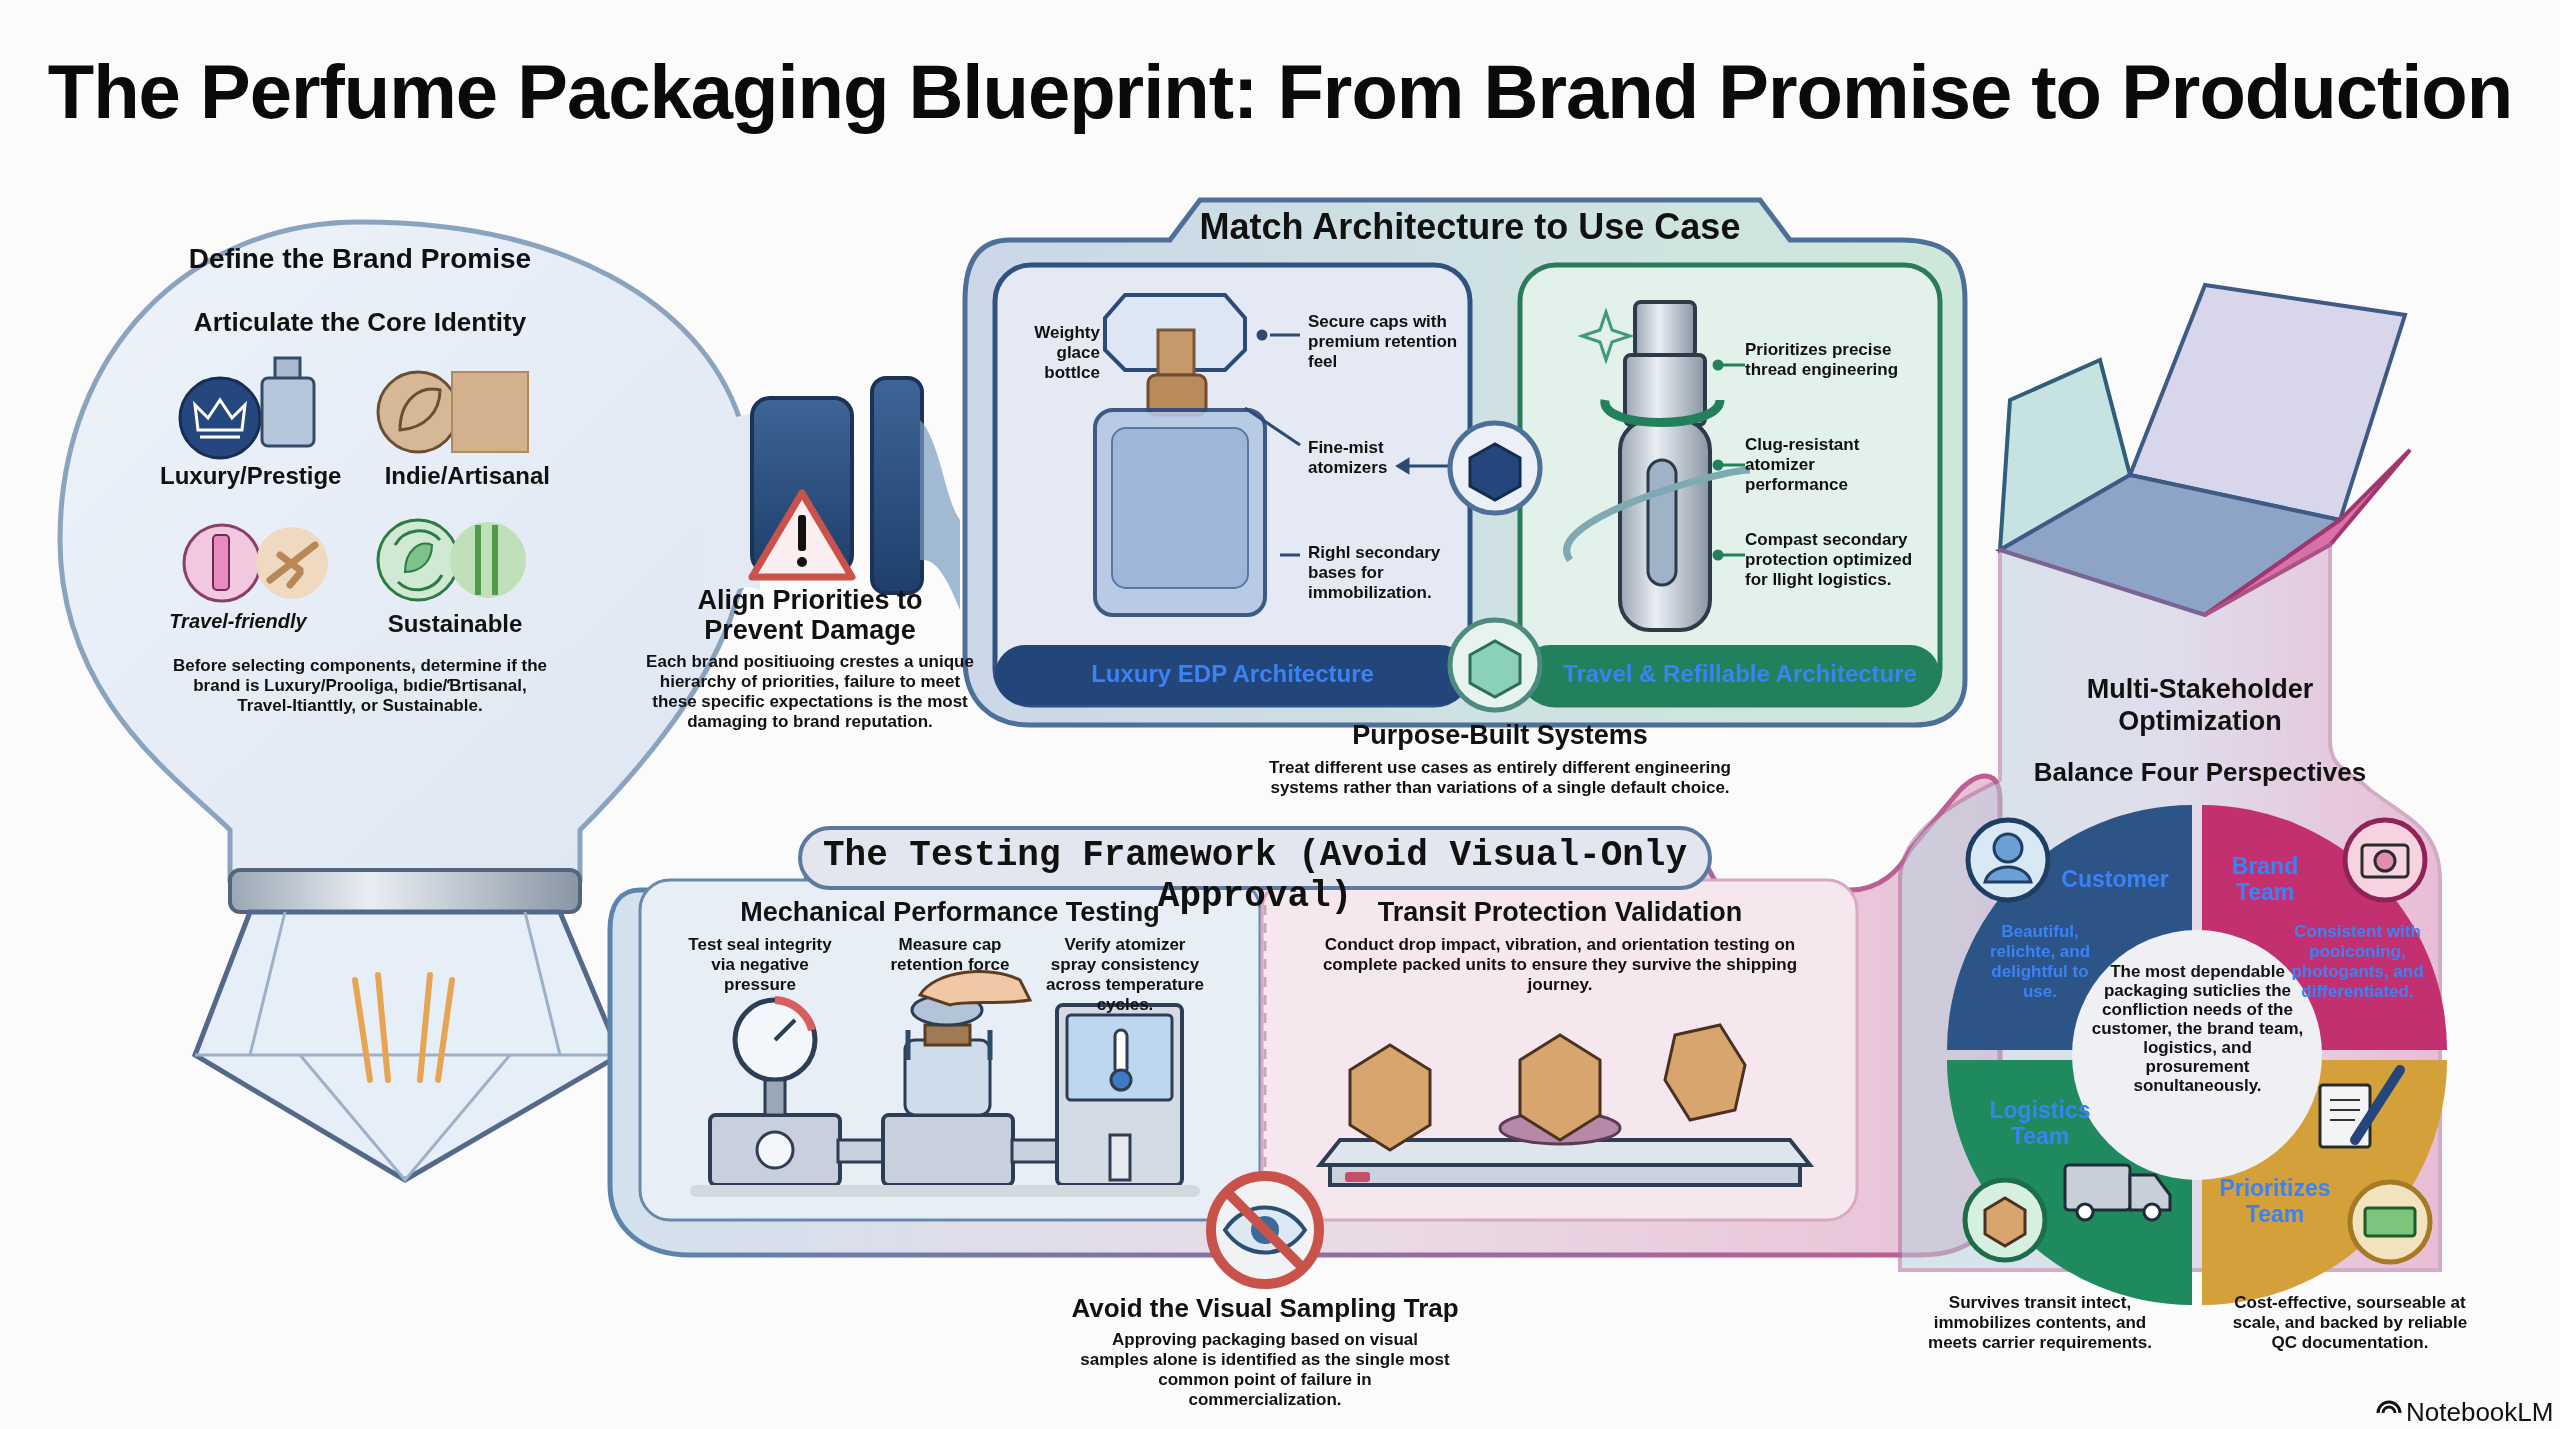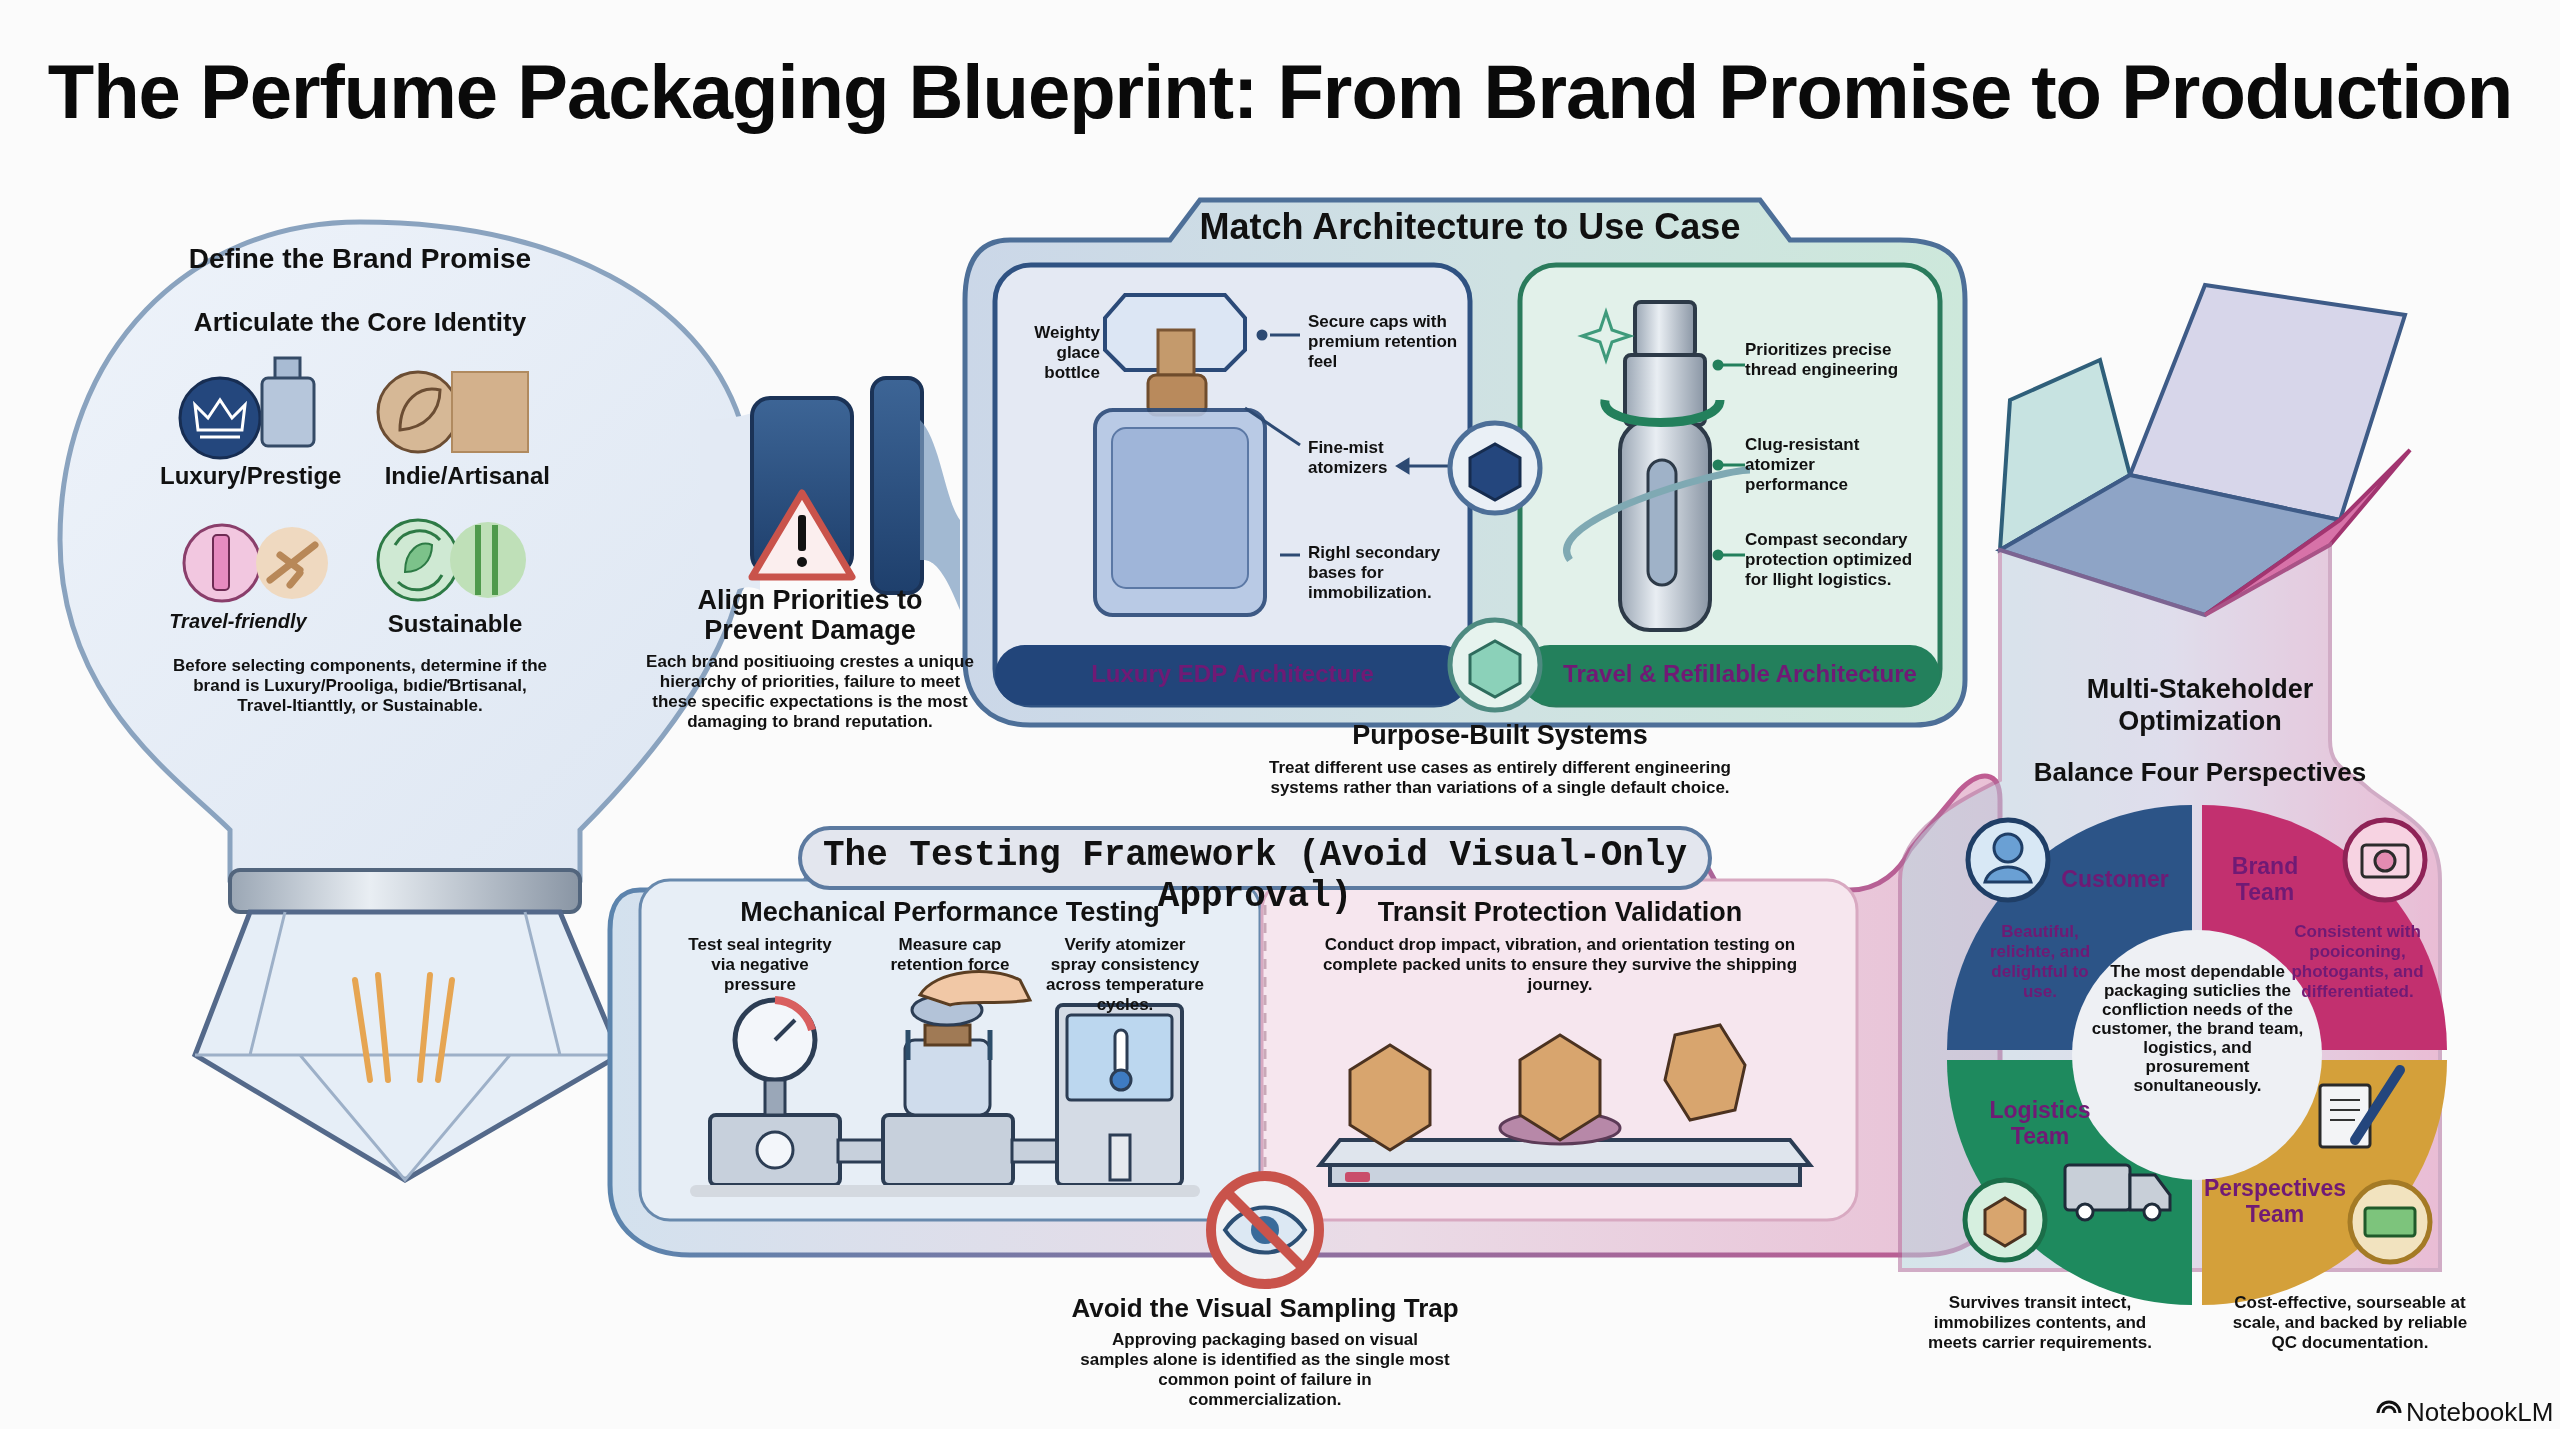--- a/index.html
+++ b/index.html
@@ -12,21 +12,21 @@
   .abs { position: absolute; }
   .main-title {
     left: 0; width: 2560px; top: 48px; text-align: center;
     font-size: 76px; font-weight: bold; letter-spacing: -1px; color: #0a0a0a;
   }
   svg.bg { position: absolute; left: 0; top: 0; }
   .t { position: absolute; text-align: center; font-weight: bold; }
   .h-sub { font-size: 28px; }
   .body-s { font-size: 17px; line-height: 20px; }
   .lbl { font-size: 25px; }
-  .wh { color: #701a75; }
+  .wh { color: #3b82f6; }
   .left { text-align: left; }
   .brand { font-size: 26px; font-weight: normal; }
 </style>
 </head>
 <body>
 
 <svg class="bg" width="2560" height="1429" viewBox="0 0 2560 1429">
   <defs>
     <linearGradient id="gBulb" x1="0" y1="0" x2="1" y2="1">
       <stop offset="0" stop-color="#eef3fa"></stop>
@@ -313,17 +313,17 @@
 <div class="t body-s" style="left:1080px;width:370px;top:1330px;">Approving packaging based on visual samples alone is identified as the single most common point of failure in commercialization.</div>
 
 <div class="t" style="left:2040px;width:320px;top:673px;font-size:27px;line-height:32px;">Multi-Stakeholder Optimization</div>
 <div class="t" style="left:2000px;width:400px;top:757px;font-size:26px;">Balance Four Perspectives</div>
 <div class="t wh" style="left:2050px;width:130px;top:866px;font-size:23px;">Customer</div>
 <div class="t wh body-s" style="left:1985px;width:110px;top:922px;">Beautiful, relichte, and delightful to use.</div>
 <div class="t wh" style="left:2215px;width:100px;top:853px;font-size:23px;line-height:26px;">Brand Team</div>
 <div class="t wh body-s" style="left:2285px;width:145px;top:922px;">Consistent with pooiconing, photogants, and differentiated.</div>
 <div class="t body-s" style="left:2090px;width:215px;top:962px;font-size:17px;line-height:19px;">The most dependable packaging suticlies the confliction needs of the customer, the brand team, logistics, and prosurement sonultaneously.</div>
 <div class="t wh" style="left:1980px;width:120px;top:1097px;font-size:23px;line-height:26px;">Logistics Team</div>
-<div class="t wh" style="left:2200px;width:150px;top:1175px;font-size:23px;line-height:26px;">Perspectives Team</div>
+<div class="t wh" style="left:2200px;width:150px;top:1175px;font-size:23px;line-height:26px;">Prioritizes Team</div>
 <div class="t body-s" style="left:1915px;width:250px;top:1293px;">Survives transit intect, immobilizes contents, and meets carrier requirements.</div>
 <div class="t body-s" style="left:2225px;width:250px;top:1293px;">Cost-effective, sourseable at scale, and backed by reliable QC documentation.</div>
 
 <div class="t brand" style="left:2406px;top:1397px;">NotebookLM</div>
 
 </body></html>

